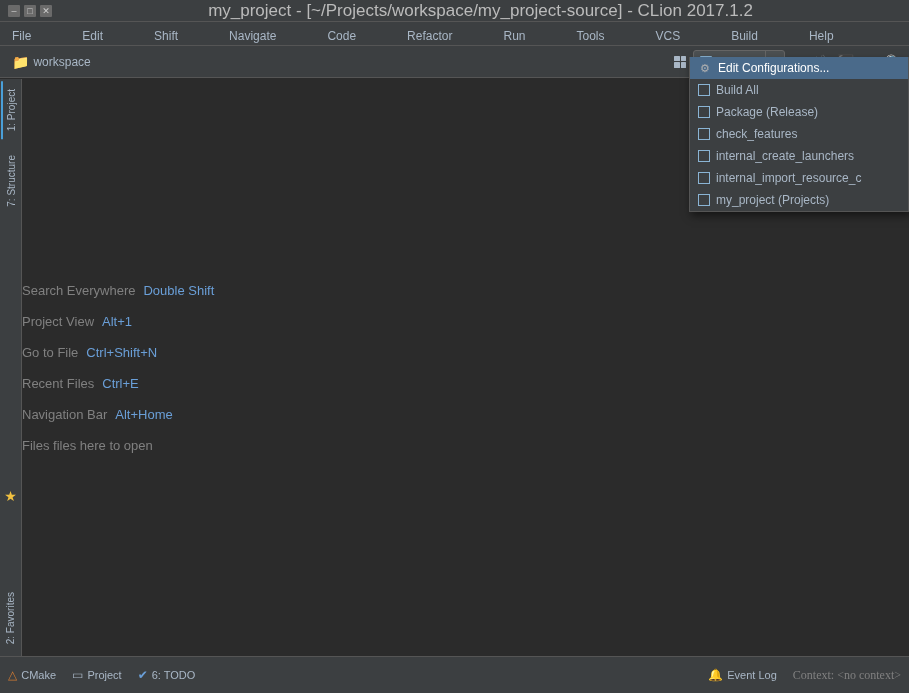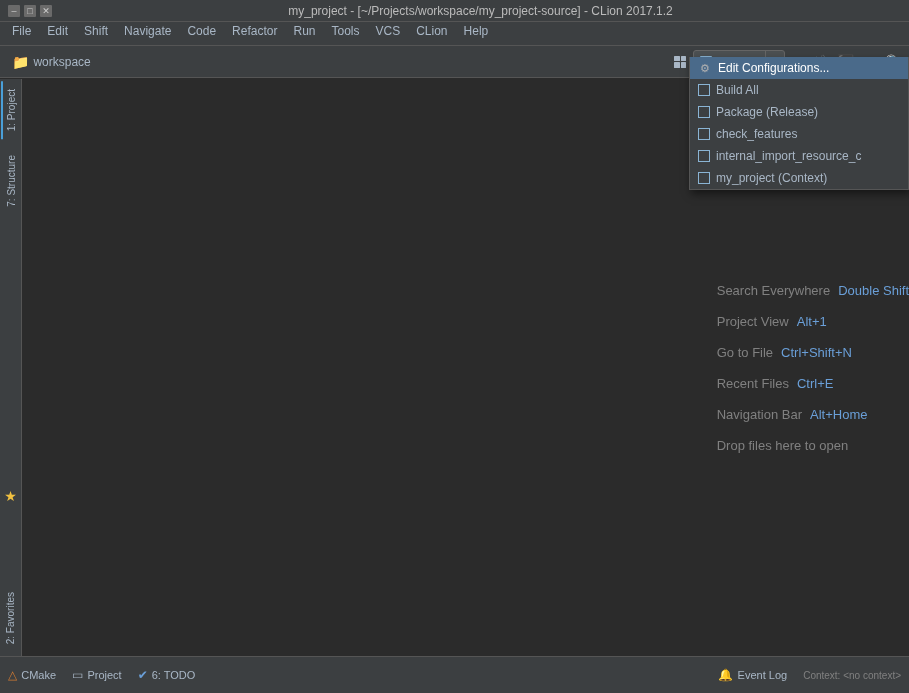--- a/index.html
+++ b/index.html
@@ -36,32 +36,33 @@
       display: flex;
       align-items: center;
       justify-content: center;
       font-size: 9px;
       color: #ccc;
       cursor: pointer;
     }
     .title-bar-title {
       flex: 1;
       text-align: center;
-      font-size: 12px;
+      font-size: 17px;
       color: #bbb;
     }
 
     
     .menu-bar {
       background: #3c3f41;
       height: 24px;
       display: flex;
-      align-items: flex-start;
+      align-items: flex-end;
       padding: 0 4px;
       border-bottom: 1px solid #555;
+      gap: 35px;
     }
     .menu-item {
       padding: 2px 8px;
       color: #a9b7c6;
       font-size: 12px;
       cursor: pointer;
       border-radius: 2px;
     }
 
     
@@ -168,21 +169,21 @@
     
     .main-content {
       position: absolute;
       left: 22px;
       top: 79px;
       right: 0;
       bottom: 37px;
       background: #2b2b2b;
       display: flex;
       align-items: center;
-      justify-content: flex-end;
+      justify-content: flex-start;
     }
     .welcome-content {
       display: flex;
       flex-direction: column;
       align-items: flex-start;
       gap: 16px;
     }
     .welcome-row {
       display: flex;
       align-items: baseline;
@@ -221,22 +222,23 @@
       gap: 4px;
       font-size: 11px;
       color: #a9b7c6;
       cursor: pointer;
     }
     .status-item-icon {
       font-size: 12px;
     }
     .status-spacer { flex: 1; }
     .status-context {
-      font-size: 10px;
+      font-size: 12px;
       color: #808080;
+      font-family: Liberation Serif, serif;
     }
 
     
     .cmake-icon {
       color: #cc7832;
       font-size: 12px;
     }
 
     
     .run-icon { color: #50a050; }
@@ -284,21 +286,21 @@
 <div class="menu-bar">
   <div class="menu-item">File</div>
   <div class="menu-item">Edit</div>
   <div class="menu-item">Shift</div>
   <div class="menu-item">Navigate</div>
   <div class="menu-item">Code</div>
   <div class="menu-item">Refactor</div>
   <div class="menu-item">Run</div>
   <div class="menu-item">Tools</div>
   <div class="menu-item">VCS</div>
-  <div class="menu-item">CLion</div>
+  <div class="menu-item">Build</div>
   <div class="menu-item">Help</div>
 </div>
 
 <div class="toolbar">
 
   <div class="toolbar-workspace">
     <span class="toolbar-workspace-icon">📁</span>
     <span>workspace</span>
   </div>
 
@@ -347,25 +349,29 @@
   <div class="dropdown-item">
     <div class="dropdown-item-icon" style="width:12px;height:12px;border:1px solid #8ab4d4;background:transparent;"></div>
     <span>Package (Release)</span>
   </div>
   <div class="dropdown-item">
     <div class="dropdown-item-icon" style="width:12px;height:12px;border:1px solid #8ab4d4;background:transparent;"></div>
     <span>check_features</span>
   </div>
   <div class="dropdown-item">
     <div class="dropdown-item-icon" style="width:12px;height:12px;border:1px solid #8ab4d4;background:transparent;"></div>
+    <span>internal_create_launchers</span>
+  </div>
+  <div class="dropdown-item">
+    <div class="dropdown-item-icon" style="width:12px;height:12px;border:1px solid #8ab4d4;background:transparent;"></div>
     <span>internal_import_resource_c</span>
   </div>
   <div class="dropdown-item">
     <div class="dropdown-item-icon" style="width:12px;height:12px;border:1px solid #8ab4d4;background:transparent;"></div>
-    <span>my_project (Context)</span>
+    <span>my_project (Projects)</span>
   </div>
 </div>
 
 <div style="position:absolute;left:0;top:79px;bottom:37px;width:22px;background:#3c3f41;border-right:1px solid #555;display:flex;flex-direction:column;align-items:center;padding-top:2px;">
 
   <div class="vtab" style="border-right:2px solid #4a9fd8;font-size:10px;color:#a9b7c6;writing-mode:vertical-rl;transform:rotate(180deg);padding:8px 3px;cursor:pointer;white-space:nowrap;">
     <span>1: Project</span>
   </div>
 
   <div class="vtab" style="font-size:10px;color:#a9b7c6;writing-mode:vertical-rl;transform:rotate(180deg);padding:8px 3px;cursor:pointer;white-space:nowrap;margin-top:8px;">
@@ -395,21 +401,21 @@
     </div>
     <div class="welcome-row">
       <span class="welcome-label">Recent Files</span>
       <span class="welcome-shortcut">Ctrl+E</span>
     </div>
     <div class="welcome-row">
       <span class="welcome-label">Navigation Bar</span>
       <span class="welcome-shortcut">Alt+Home</span>
     </div>
     <div class="welcome-row">
-      <span class="welcome-plain">Drop files here to open</span>
+      <span class="welcome-plain">Files files here to open</span>
     </div>
   </div>
 </div>
 
 <div class="status-bar">
   <div class="status-item">
     <span class="status-item-icon cmake-icon">△</span>
     <span>CMake</span>
   </div>
   <div class="status-item">

